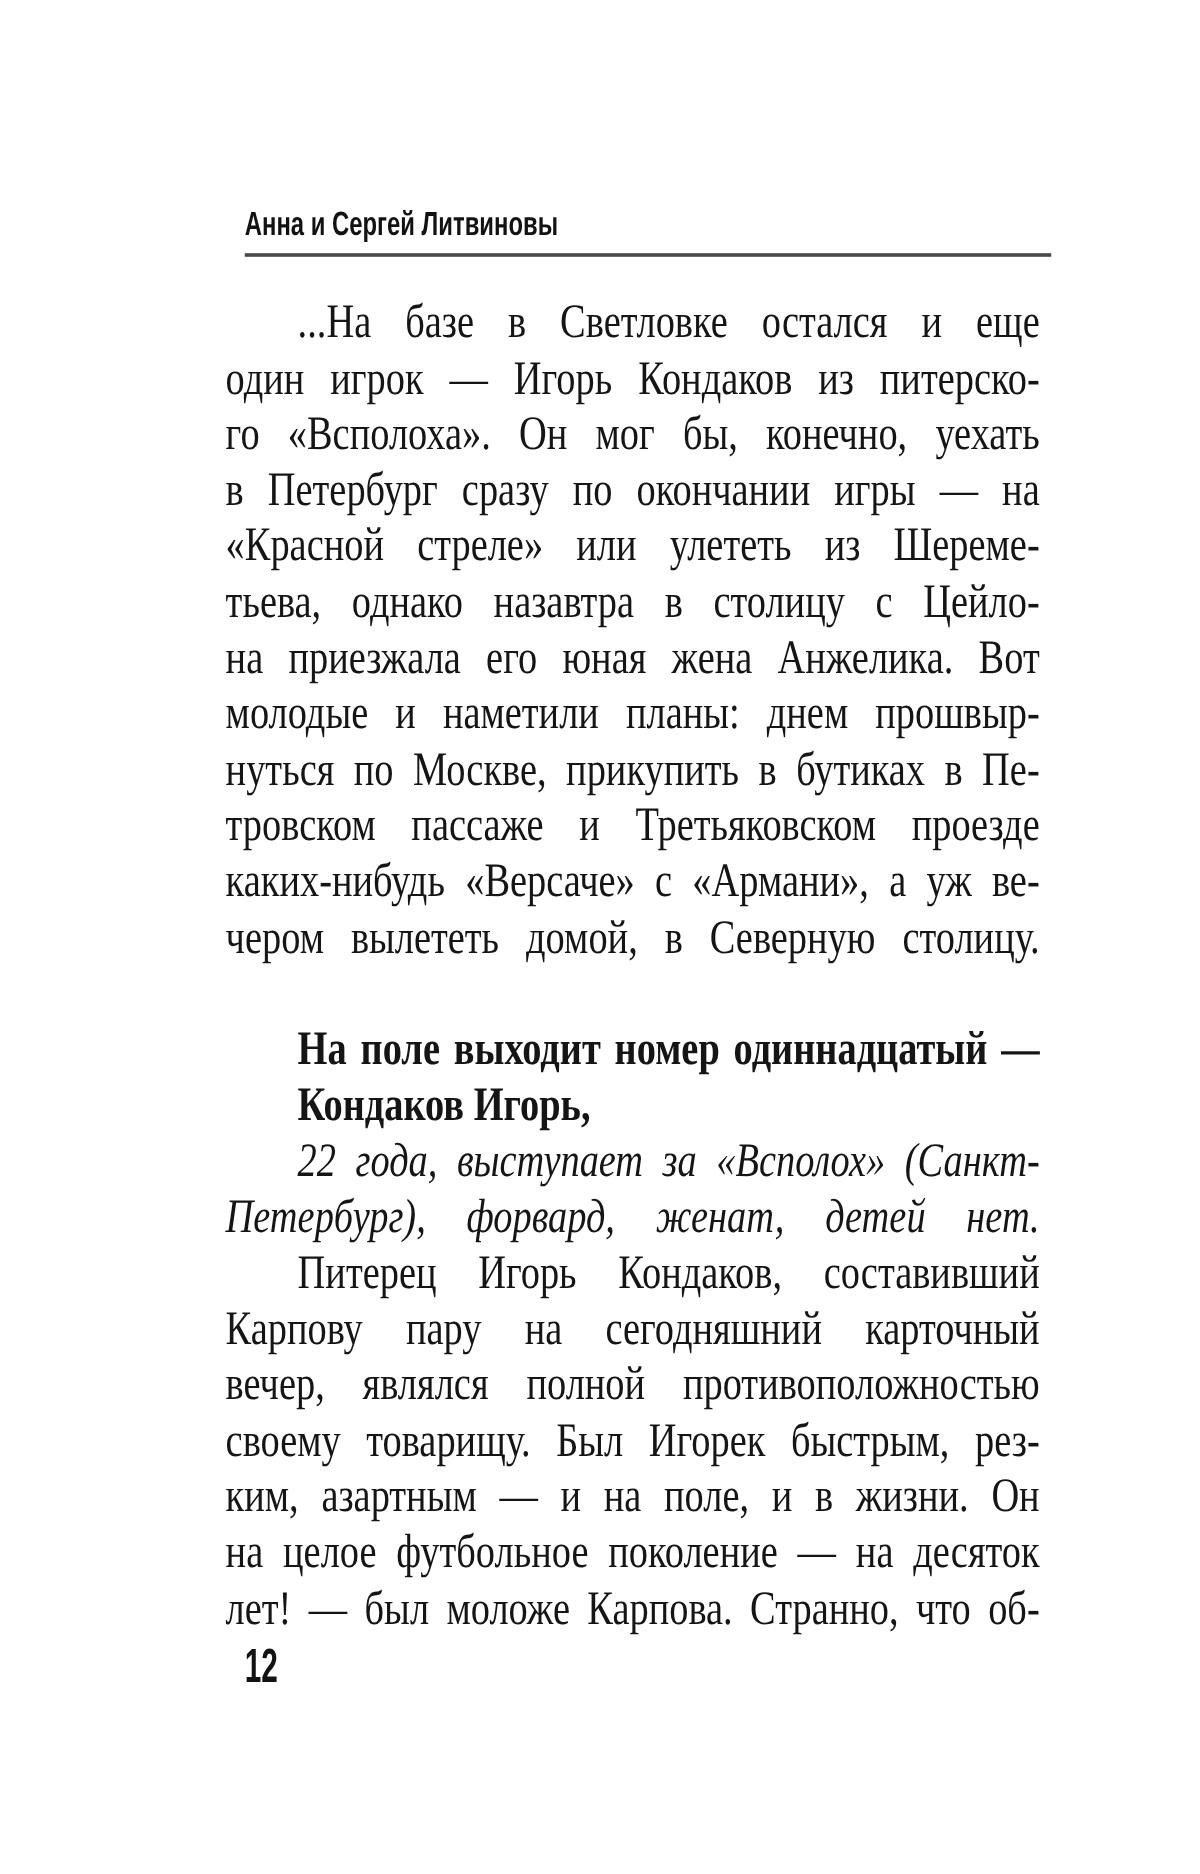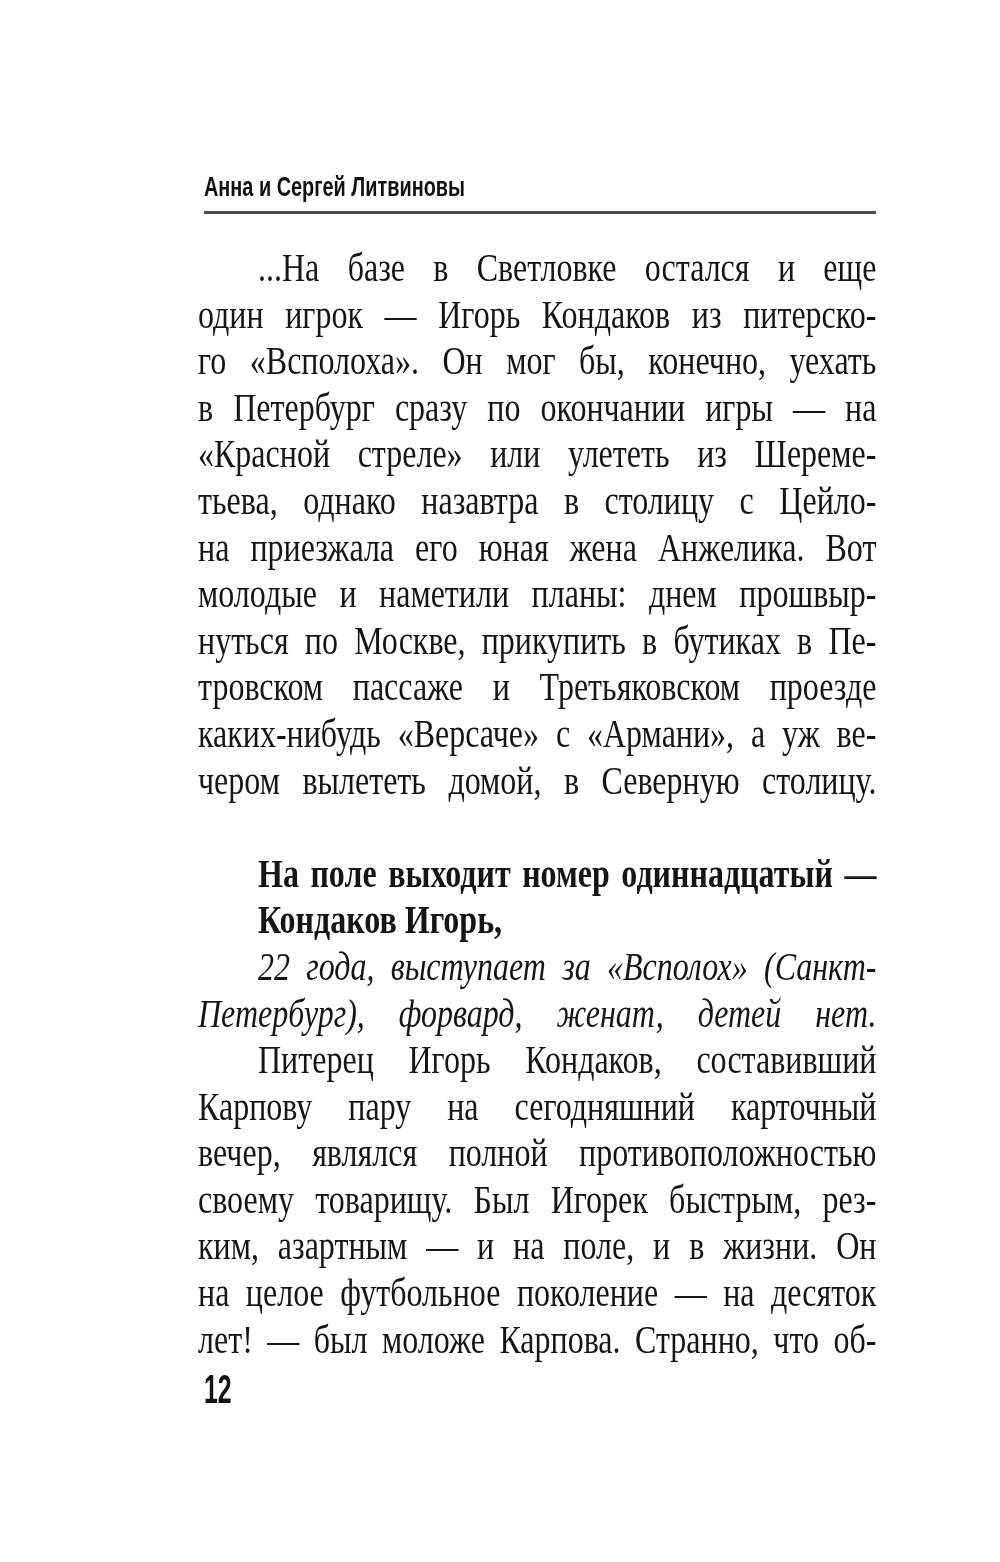--- a/index.html
+++ b/index.html
@@ -35,21 +35,21 @@
     position: absolute;
     left: 204px;
     top: 211px;
     width: 672px;
     height: 3px;
     background: #4a4a4a;
   }
   
   .text-body {
     position: absolute;
-    left: 198px;
+    left: 188px;
     top: 245px;
     width: 678px;
   }
   .block {
     width: 848px;               
     transform: scaleX(0.8);
     transform-origin: 0 0;
     font-size: 40px;
     line-height: 46.6px;
   }

